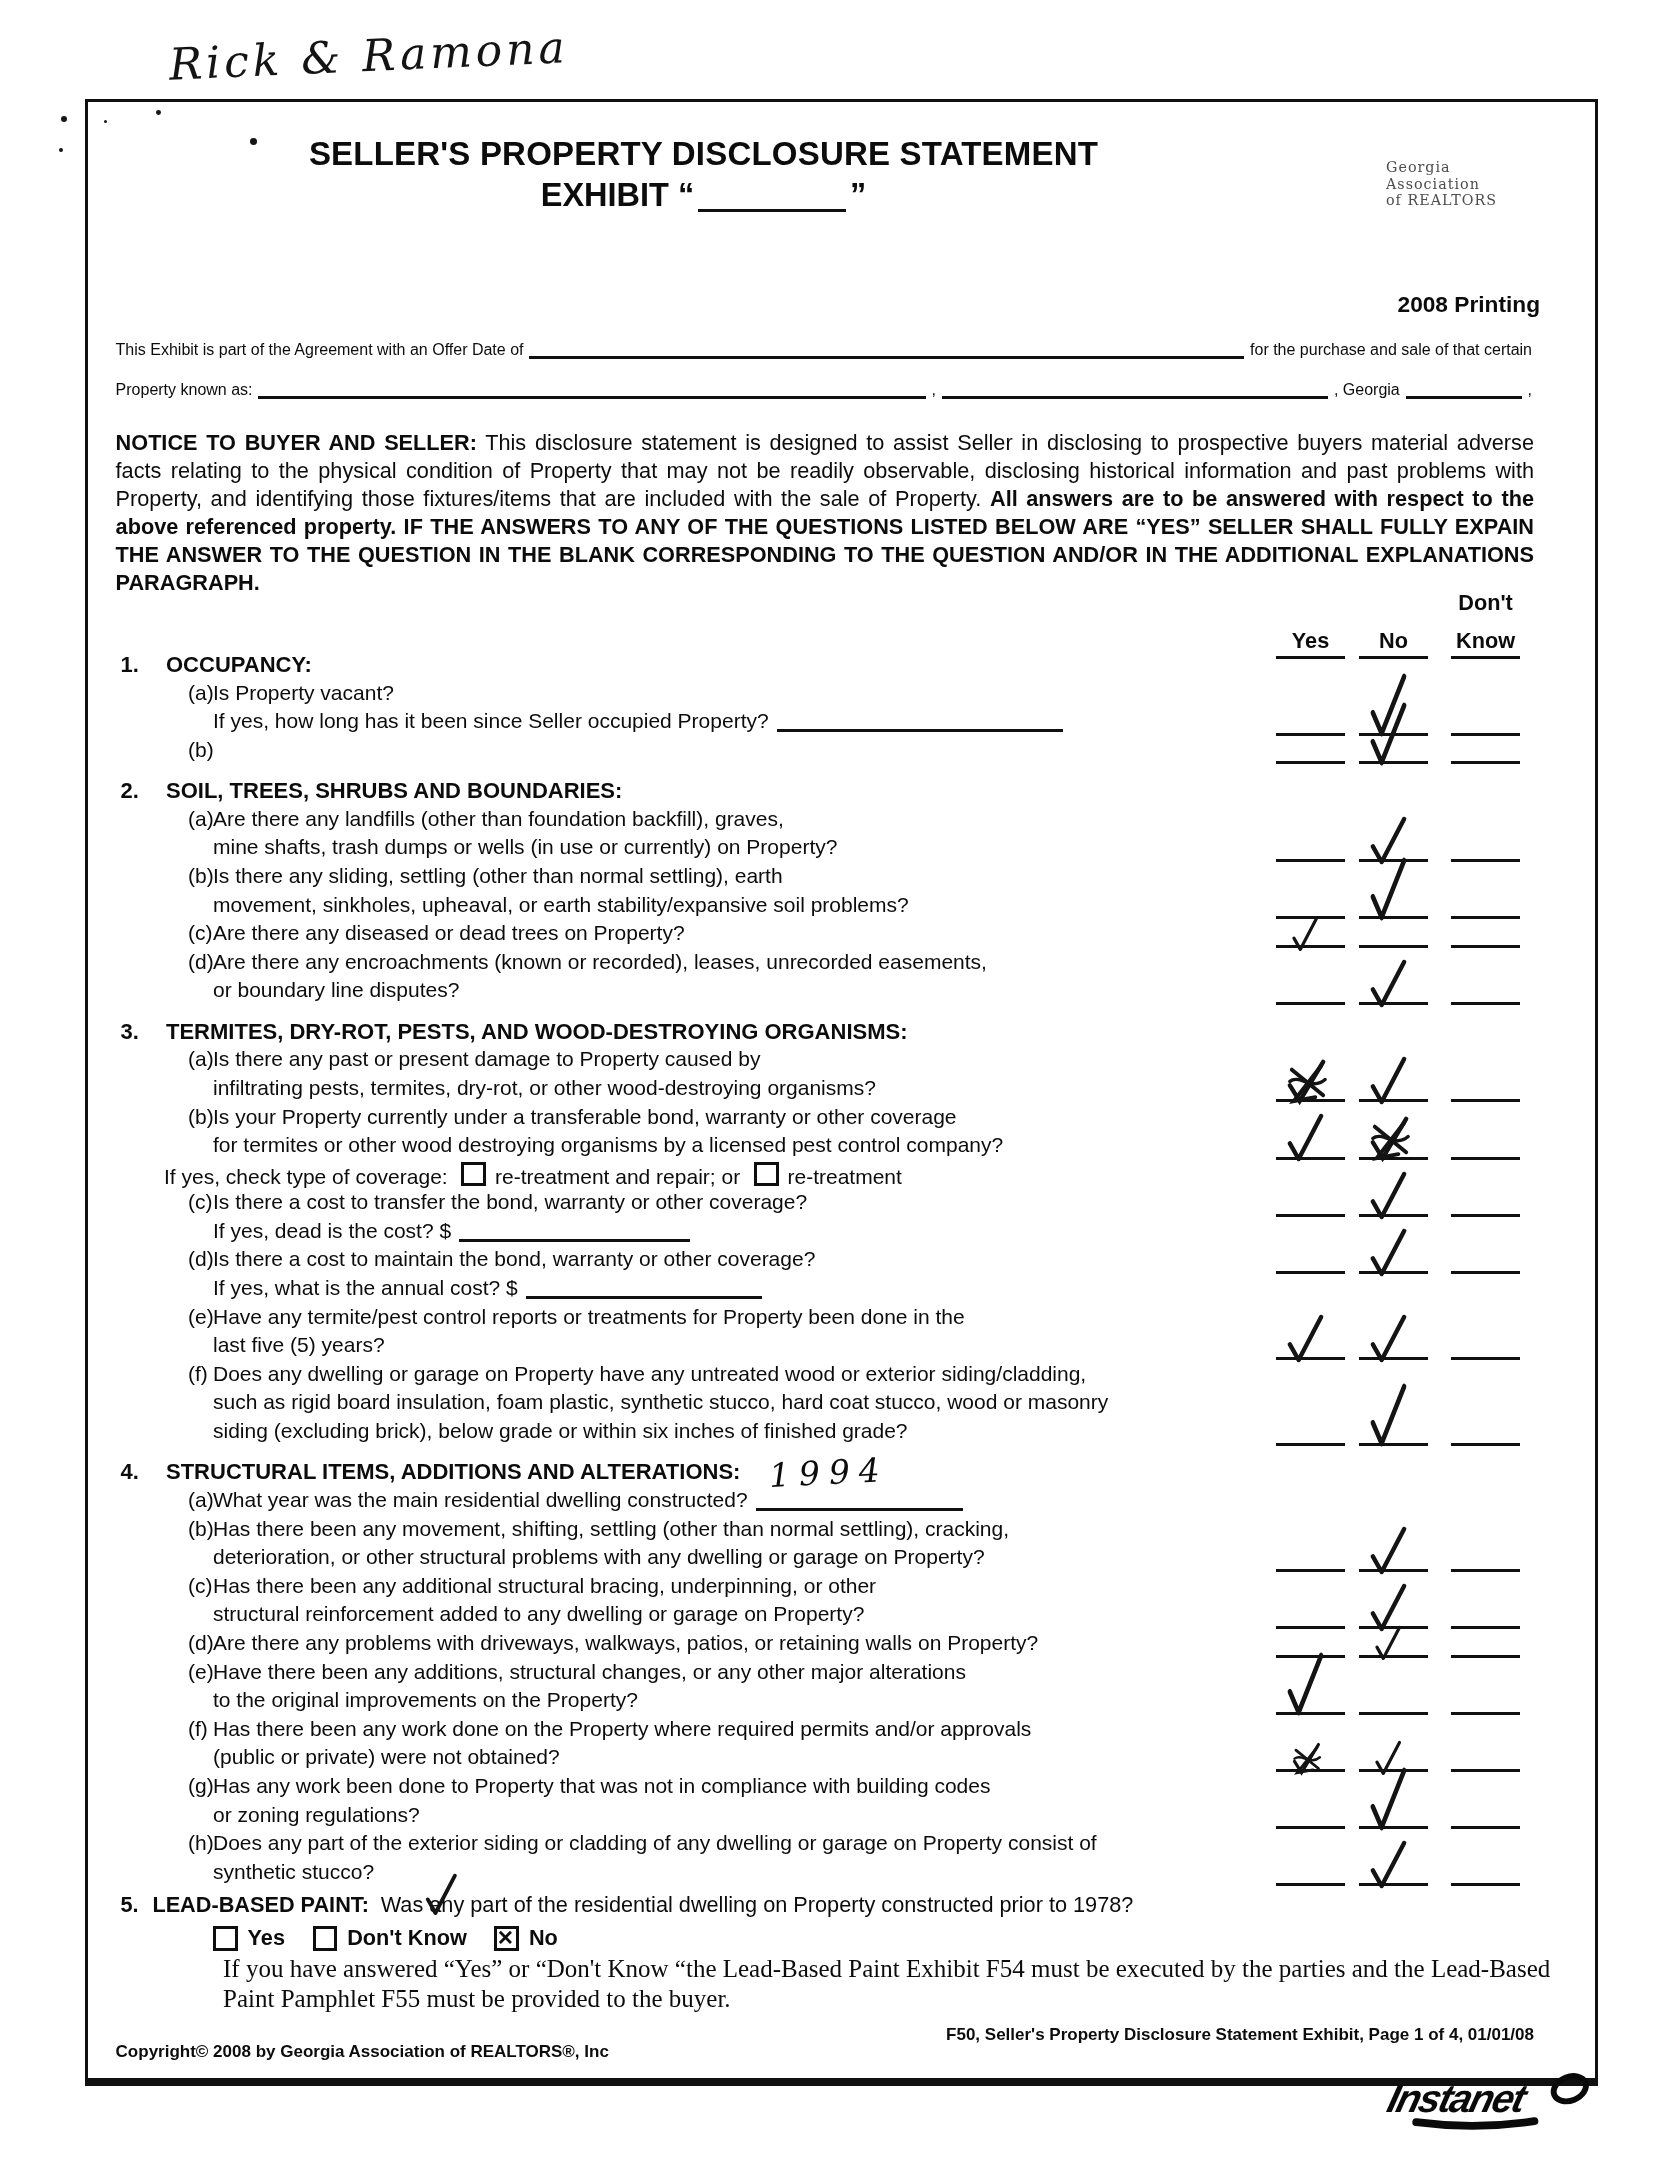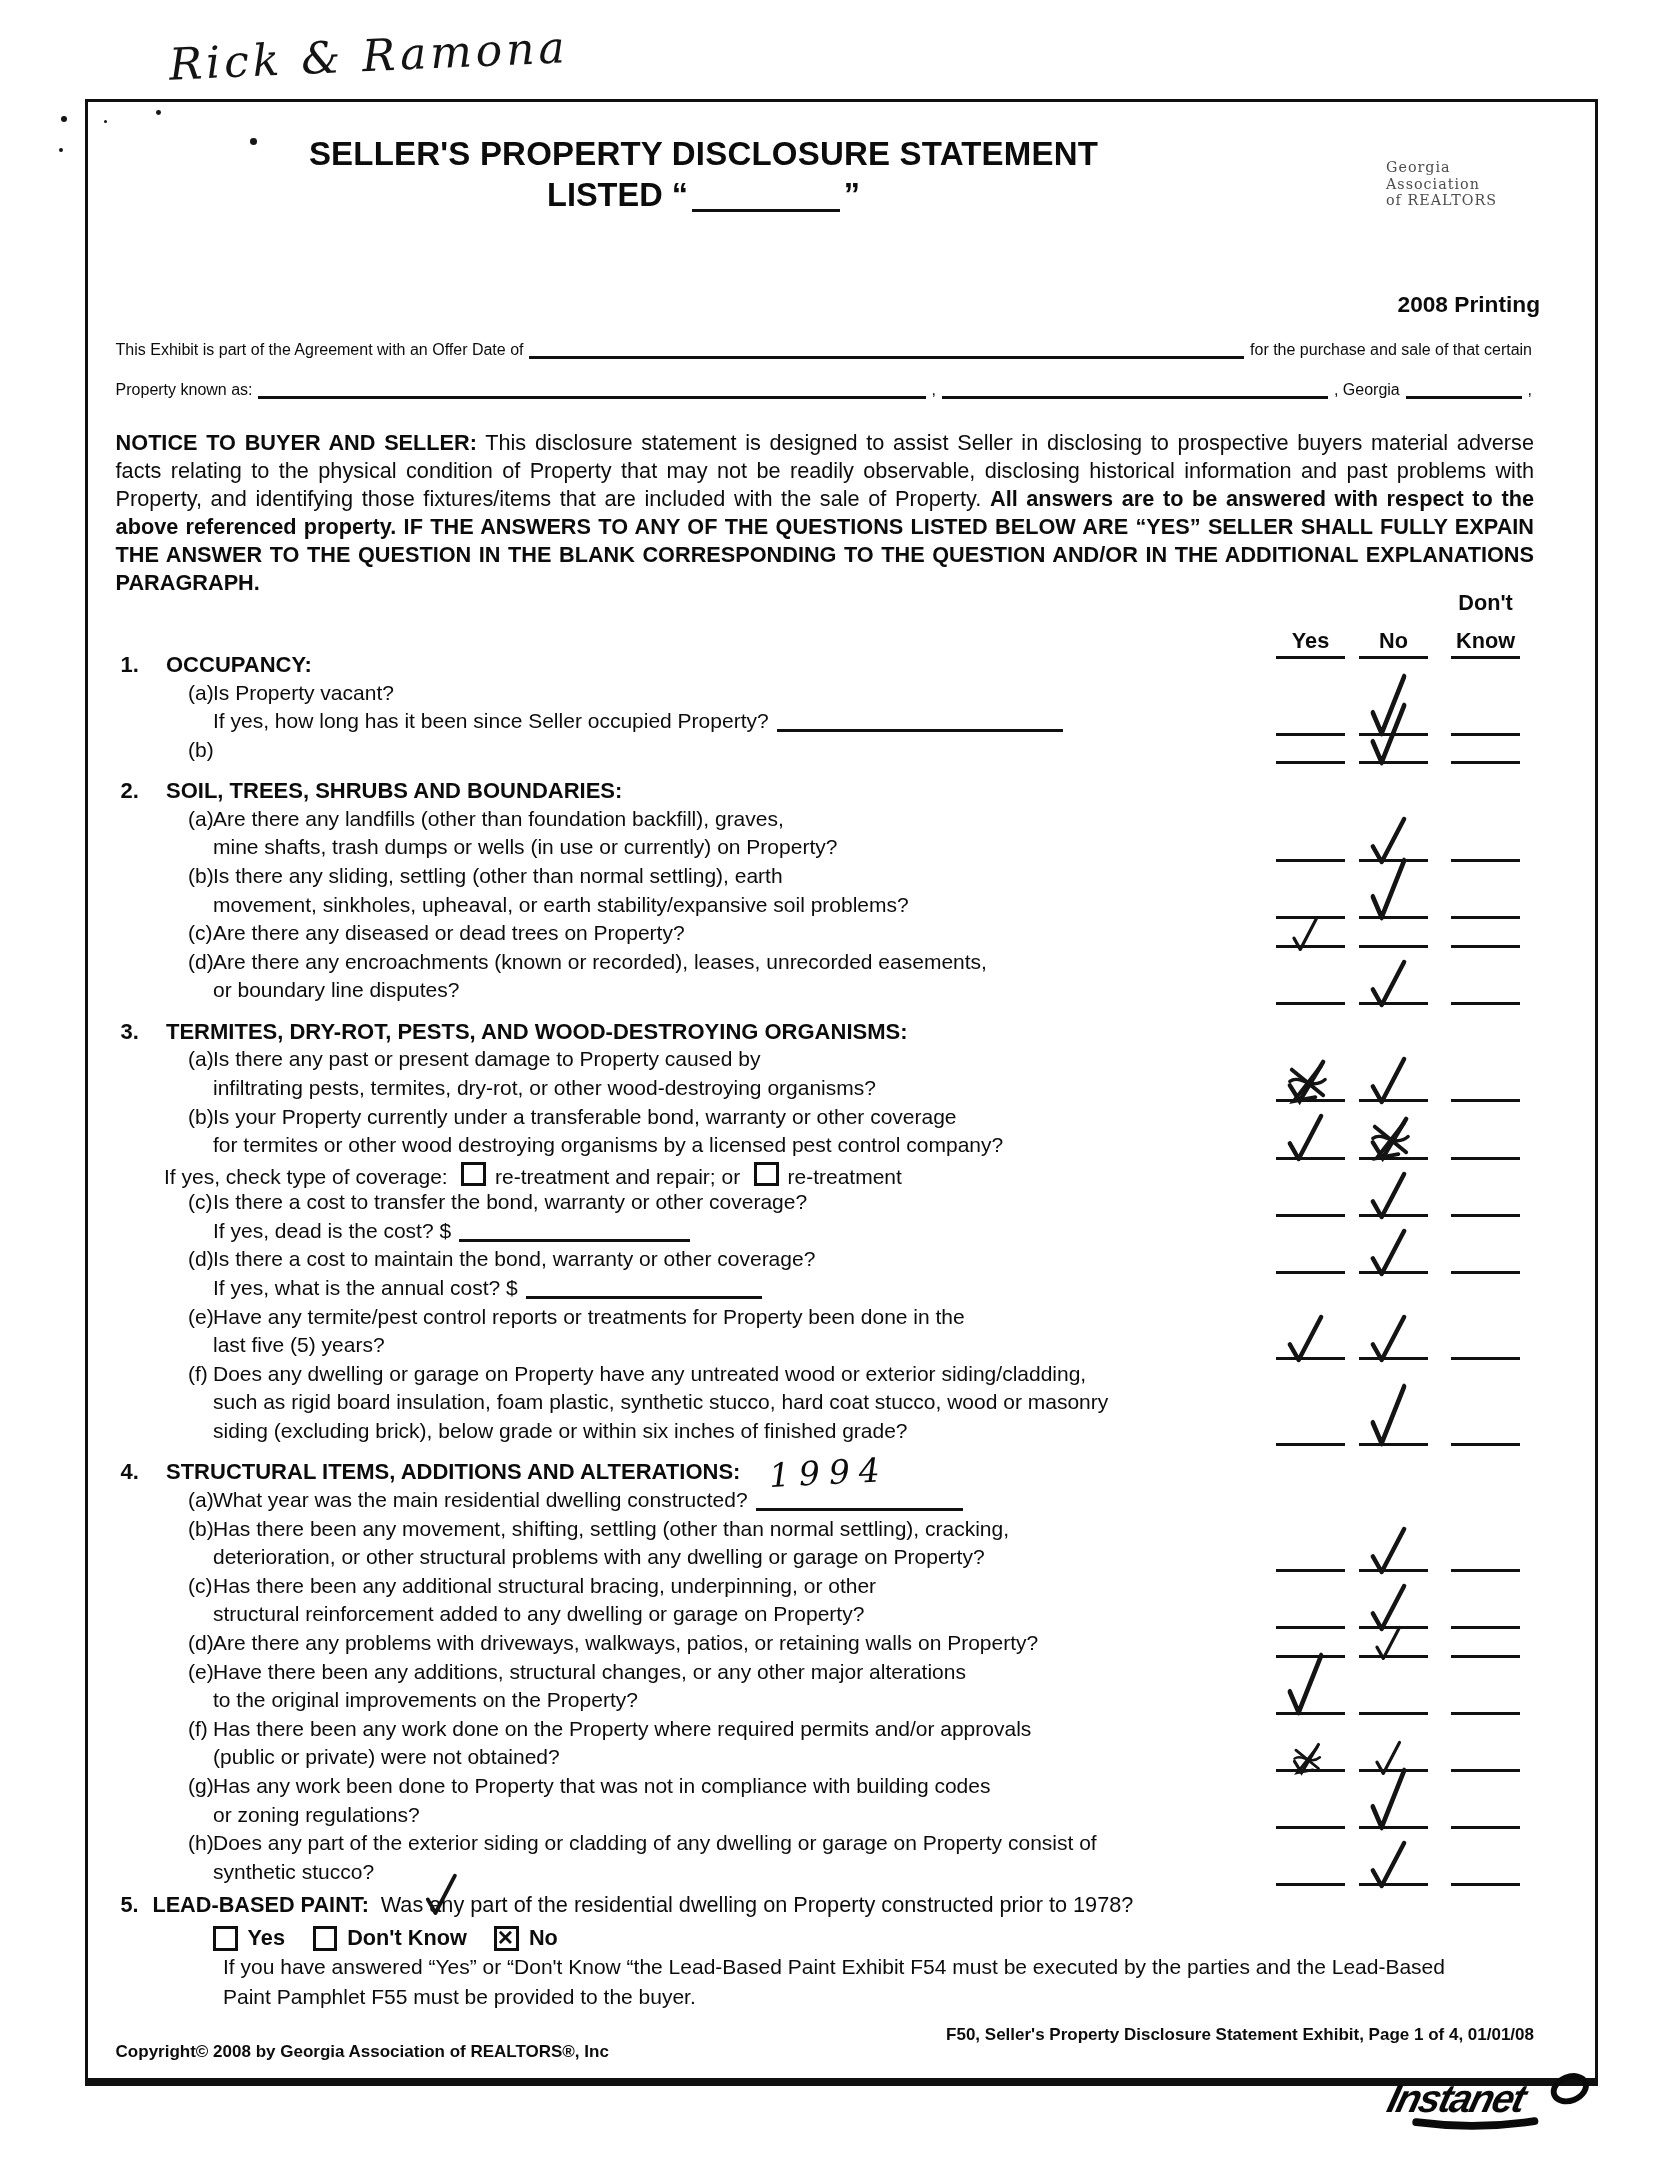--- a/index.html
+++ b/index.html
@@ -60,21 +60,21 @@
   .cbx svg{position:absolute;left:1px;top:1px;}
   .leadsect{margin-top:4px;position:relative;}
   .lead-head{position:relative;height:29.6px;font-size:21.7px;white-space:nowrap;padding-left:32.5px;}
   .lead-num{font-weight:bold;margin-right:13.8px;}
   .lead-title{font-weight:bold;margin-right:11.8px;}
   .lead-check{position:absolute;left:333px;top:-23.6px;}
   .lead-opts{padding-left:125px;height:33px;font-size:21.7px;font-weight:bold;
              display:flex;align-items:center;}
   .lead-opts .opt-label{margin-right:27.6px;}
   .lead-opts .cbx{margin:0 9.9px 0 0;}
-  .lead-note{padding-left:135px;font-size:21px;height:29.6px;white-space:nowrap;}
+  .lead-note{padding-left:135px;font-size:25px;height:29.6px;white-space:nowrap;font-family:Liberation Serif, serif;}
   .footer-left{position:absolute;left:27.6px;bottom:15.8px;font-weight:bold;font-size:17px;}
   .footer-right{position:absolute;right:61px;bottom:33px;font-weight:bold;font-size:17px;}
   .instanet{position:absolute;left:1367px;top:2067px;width:256px;height:69px;}
 </style>
 </head>
 <body>
 
 <div class="page">
 
   <div class="speck" style="left:61px;top:116px;width:5.9px;height:5.9px;"></div>
@@ -82,21 +82,21 @@
   <div class="speck" style="left:250px;top:138px;width:6.9px;height:6.9px;"></div>
   <div class="speck" style="left:59px;top:148px;width:3.9px;height:3.9px;"></div>
   <div class="speck" style="left:104px;top:120px;width:3px;height:3px;"></div>
 
   <div class="hand-names hand">Rick &amp; Ramona</div>
 
   <div class="formbox">
 
     <div class="title">SELLER'S PROPERTY DISCLOSURE STATEMENT</div>
     <div class="exhibit">
-      <span>LISTED “</span><span class="blankline exhibit-blank"></span><span>”</span>
+      <span>EXHIBIT “</span><span class="blankline exhibit-blank"></span><span>”</span>
     </div>
 
     <div class="assoc">
       <div>Georgia</div>
       <div>Association</div>
       <div>of REALTORS</div>
     </div>
 
     <div class="printing">2008 Printing</div>
 

